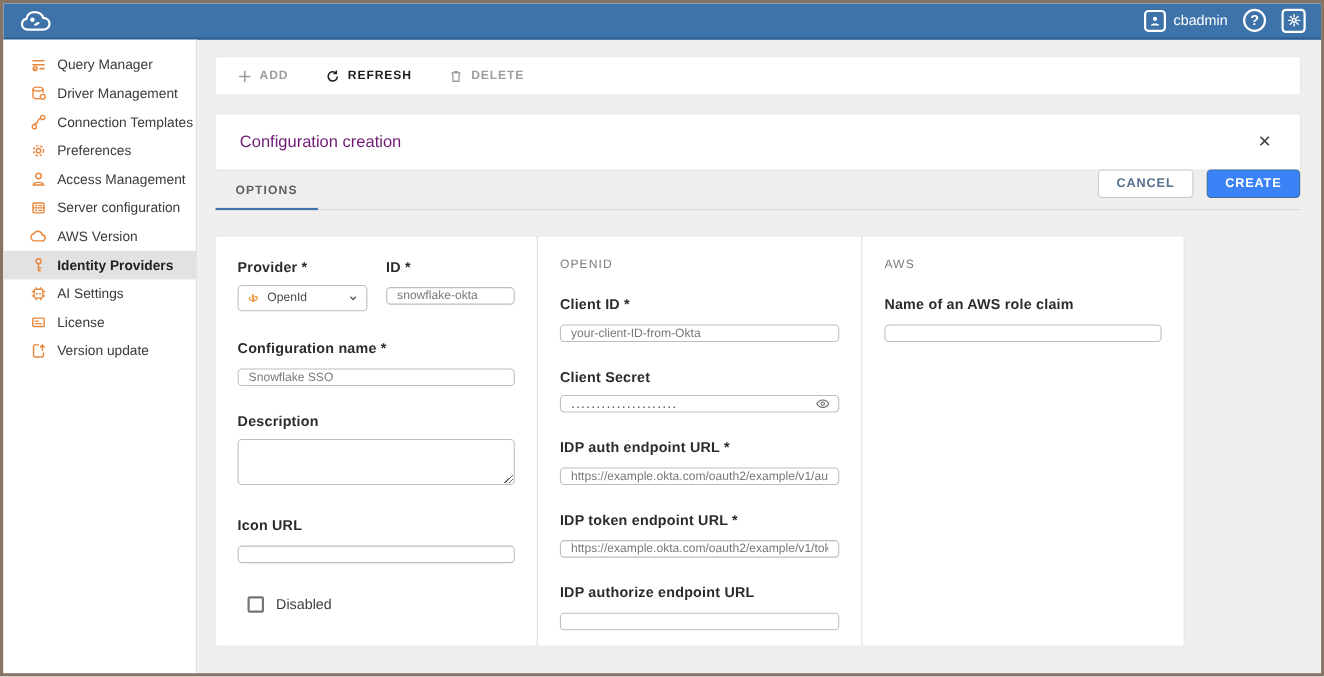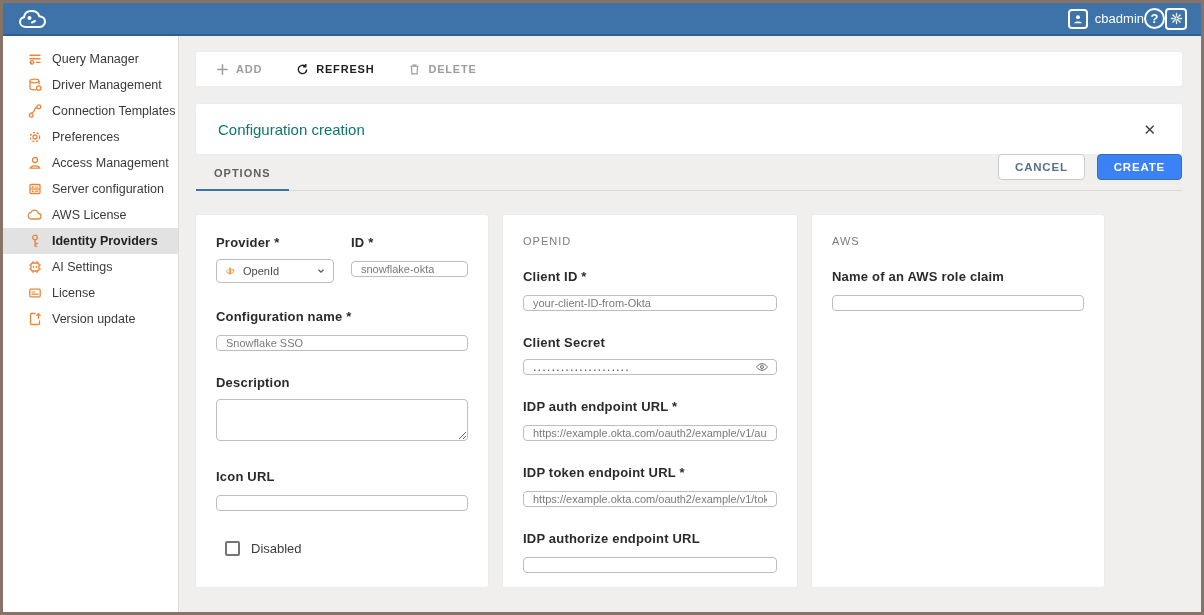--- a/index.html
+++ b/index.html
@@ -5,21 +5,21 @@
 <style>
   * { margin:0; padding:0; box-sizing:border-box; }
   html,body { width:1204px; height:615px; background:#f0efee; font-family:"Liberation Sans", sans-serif; }
 
   .window { width:1204px; height:615px; border:3px solid #887466; background:#f0efee; display:flex; flex-direction:column; overflow:hidden; }
 
   
   .topbar { height:33px; background:#3d73a9; border-bottom:2px solid #2d5f92; display:flex; align-items:center; padding:0 14px 0 12px; flex:0 0 auto; }
   .logo { width:44px; height:28px; display:flex; align-items:center; }
   .topbar-spacer { flex:1; }
-  .topbar-right { display:flex; align-items:center; }
+  .topbar-right { display:flex; align-items:center; gap:14px; }
   .user-chip { display:flex; align-items:center; gap:7px; color:#fff; font-size:13px; cursor:pointer; }
   .icon-box { width:20px; height:20px; border:2px solid #fff; border-radius:4px; display:flex; align-items:center; justify-content:center; }
   .round-icon { width:21px; height:21px; border:2px solid #fff; border-radius:50%; color:#fff; font-size:13px; font-weight:bold; display:flex; align-items:center; justify-content:center; cursor:pointer; }
 
   
   .body { flex:1; display:flex; min-height:0; }
 
   
   .sidebar { width:176px; background:#fff; border-right:1px solid #ddd; padding-top:10px; flex:0 0 auto; }
   .side-item { display:flex; align-items:center; gap:9px; padding:5px 24px; font-size:12.5px; color:#3a3a3a; cursor:pointer; white-space:nowrap; }
@@ -28,31 +28,31 @@
 
   
   .main { flex:1; padding:16px 19px 0 17px; overflow:hidden;border-radius:14px; }
 
   .toolbar-card { background:#fff; height:34px; border-radius:2px; display:flex; align-items:center; gap:34px; padding:0 20px; box-shadow:0 0 2px rgba(0,0,0,.06); }
   .tool-btn { display:flex; align-items:center; gap:7px; font-size:11px; font-weight:bold; letter-spacing:.8px; cursor:pointer; background:none; border:none; font-family:inherit; }
   .tool-btn.disabled { color:#9d9d9d; }
   .tool-btn.enabled { color:#1f1f1f; }
 
   .panel-header { background:#fff; height:50px; margin-top:18px; border-radius:2px; display:flex; align-items:center; padding:0 22px; box-shadow:0 0 2px rgba(0,0,0,.06); }
-  .panel-title { font-size:15px; color:#0f766e; }
+  .panel-title { font-size:15px; color:#701a75; }
   .close-x { margin-left:auto; font-size:15px; color:#424242; cursor:pointer; padding:4px; line-height:1; }
 
   .tabbar { display:flex; align-items:flex-end; border-bottom:1px solid #d9d9d9; padding-bottom:0; position:relative; }
   .tab { font-size:11px; letter-spacing:1px; color:#5f5f5f; font-weight:bold; padding:8px 18px 10px 18px; border-bottom:2px solid #3d73a9; margin-bottom:-1px; cursor:pointer; }
   .tab-actions { margin-left:auto; display:flex; gap:12px; padding-bottom:10px; }
   .btn { font-size:11.5px; font-weight:bold; letter-spacing:.8px; padding:6px 16px; border-radius:4px; cursor:pointer; font-family:inherit; }
   .btn-cancel { background:#fff; color:#56718f; border:1px solid #c9c9c9; }
   .btn-create { background:#3b82f6; color:#fff; border:1px solid #3d6fa3; }
 
-  .cards { display:flex; gap:15px; margin-top:24px; align-items:flex-end; }
+  .cards { display:flex; gap:1px; margin-top:24px; align-items:flex-end; }
   .card { background:#fff; width:292px; height:372px; border-radius:2px; padding:20px 20px; box-shadow:0 0 2px rgba(0,0,0,.06); overflow:hidden; }
   .card:nth-child(2) { width:294px; }
 
   .section-head { font-size:11px; color:#7c7c7c; letter-spacing:1px; margin-bottom:22px; }
   .f-label { font-size:13px; font-weight:bold; letter-spacing:.2px; color:#2b2b2b; margin-bottom:9px; }
   .f-group { margin-bottom:24px; }
   .t-input { width:100%; height:16px; border:1px solid #bdbdbd; border-radius:4px; font-size:11px; color:#7a7a7a; padding:0 9px; font-family:inherit; background:#fff; outline:none; }
   textarea.t-input { height:42px; resize:both; padding-top:4px; }
   .input-wrap { position:relative; }
   .secret-box { display:flex; align-items:center; }
@@ -159,21 +159,21 @@
             <rect x="5" y="9.4" width="1.6" height="1.6" fill="#e8873b"></rect>
           <path d="M8.2 6h2.8M8.2 10.2h2.8" stroke="#e8873b" stroke-width="1.2" stroke-linecap="round"></path>
         </svg>
         <span>Server configuration</span>
       </div>
 
       <div class="side-item">
         <svg width="16" height="16" viewBox="0 0 16 16" fill="none">
           <path d="M5 12h6a2.8 2.8 0 00.3-5.6 3.9 3.9 0 00-7.4-.9A2.6 2.6 0 005 12z" stroke="#e8873b" stroke-width="1.3"></path>
         </svg>
-        <span>AWS License</span>
+        <span>AWS Version</span>
       </div>
 
       <div class="side-item selected">
         <svg width="16" height="16" viewBox="0 0 16 16" fill="none">
           <circle cx="8" cy="4.5" r="2.3" stroke="#e8873b" stroke-width="1.3"></circle>
           <path d="M8 6.8v6.4M8 10.5h2.4M8 13.2h1.8" stroke="#e8873b" stroke-width="1.3" stroke-linecap="round"></path>
         </svg>
         <span>Identity Providers</span>
       </div>
 

